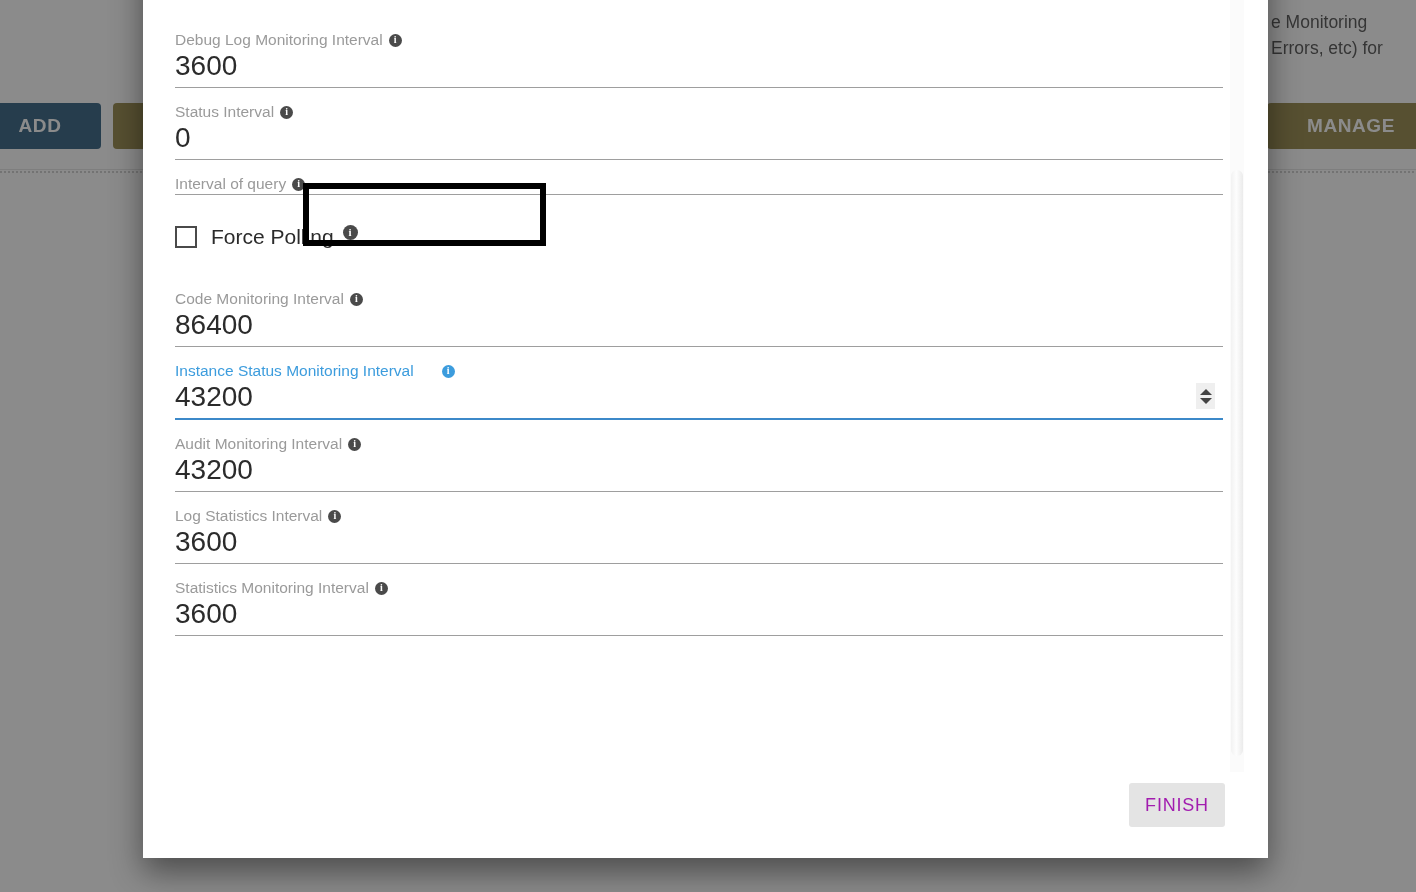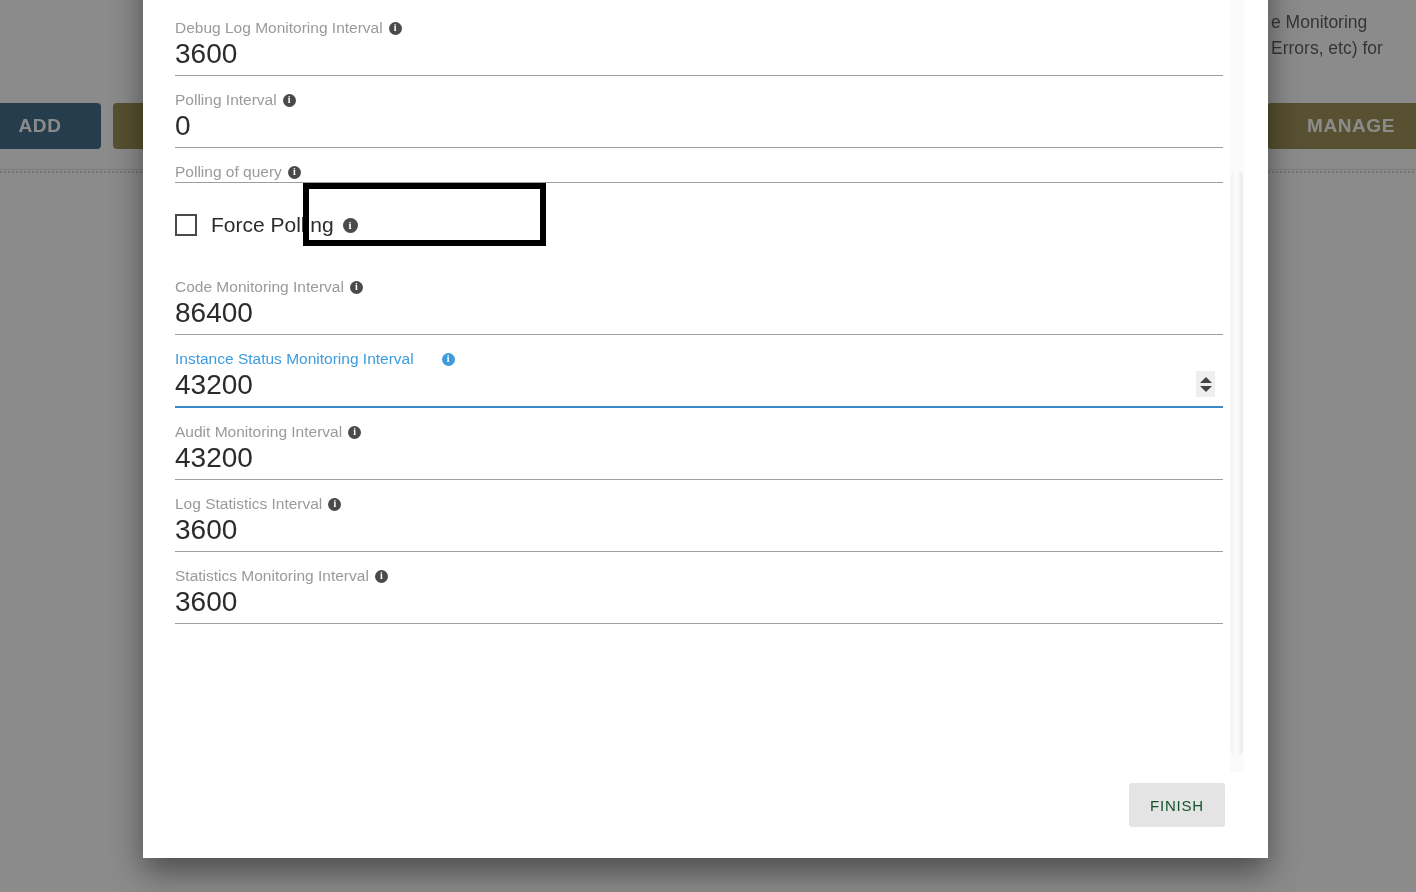--- a/index.html
+++ b/index.html
@@ -94,21 +94,21 @@
     position: absolute;
     left: 0; top: 0;
     width: 1125px;
     height: 986px;
     overflow: hidden;
   }
 
   .content-col {
     position: absolute;
     left: 32px;
-    top: 218px;
+    top: 230px;
     width: 1048px;
   }
 
   
   .field {
     position: relative;
     width: 1048px;
     padding-top: 14px;
   }
   .field-label {
@@ -197,21 +197,21 @@
     height: 22px;
     border: 2px solid #4a4a4a;
     background: #ffffff;
     flex: none;
     cursor: pointer;
   }
   .checkbox-label {
     font-size: 21px;
     color: #2b2b2b;
     display: flex;
-    align-items: center;
+    align-items: flex-start;
     gap: 9px;
     white-space: nowrap;
   }
   .checkbox-label .info-icon { width: 15px; height: 15px; font-size: 11px; }
 
   
   .modal-footer {
     position: absolute;
     left: 0;
     top: 986px;
@@ -219,24 +219,24 @@
     height: 86px;
     background: #ffffff;
   }
   .finish-btn {
     position: absolute;
     right: 43px;
     top: 11px;
     width: 96px;
     height: 44px;
     background: #e4e4e4;
-    color: #14532d;
+    color: #a21caf;
     border: none;
     border-radius: 3px;
-    font-size: 15px;
+    font-size: 18px;
     letter-spacing: 0.8px;
     font-family: "Liberation Sans", sans-serif;
     cursor: default;
   }
 
   
   .scrollbar-track {
     position: absolute;
     right: 24px;
     top: 0;
@@ -306,30 +306,30 @@
           <div class="field-label">
             <span>Debug Log Monitoring Interval</span>
             <span class="info-icon">i</span>
           </div>
           <input class="field-value" type="text" value="3600" style="">
           <div class="field-underline"></div>
         </div>
 
         <div class="field">
           <div class="field-label">
-            <span>Polling Interval</span>
+            <span>Status Interval</span>
             <span class="info-icon">i</span>
           </div>
           <input class="field-value" type="text" value="0" style="">
           <div class="field-underline"></div>
         </div>
 
         <div class="field">
           <div class="field-label">
-            <span>Polling of query</span>
+            <span>Interval of query</span>
             <span class="info-icon">i</span>
           </div>
           <div class="field-underline"></div>
         </div>
 
         <div class="checkbox-row">
           <div class="checkbox-box"></div>
           <div class="checkbox-label">
             <span>Force Polling</span>
             <span class="info-icon">i</span>

